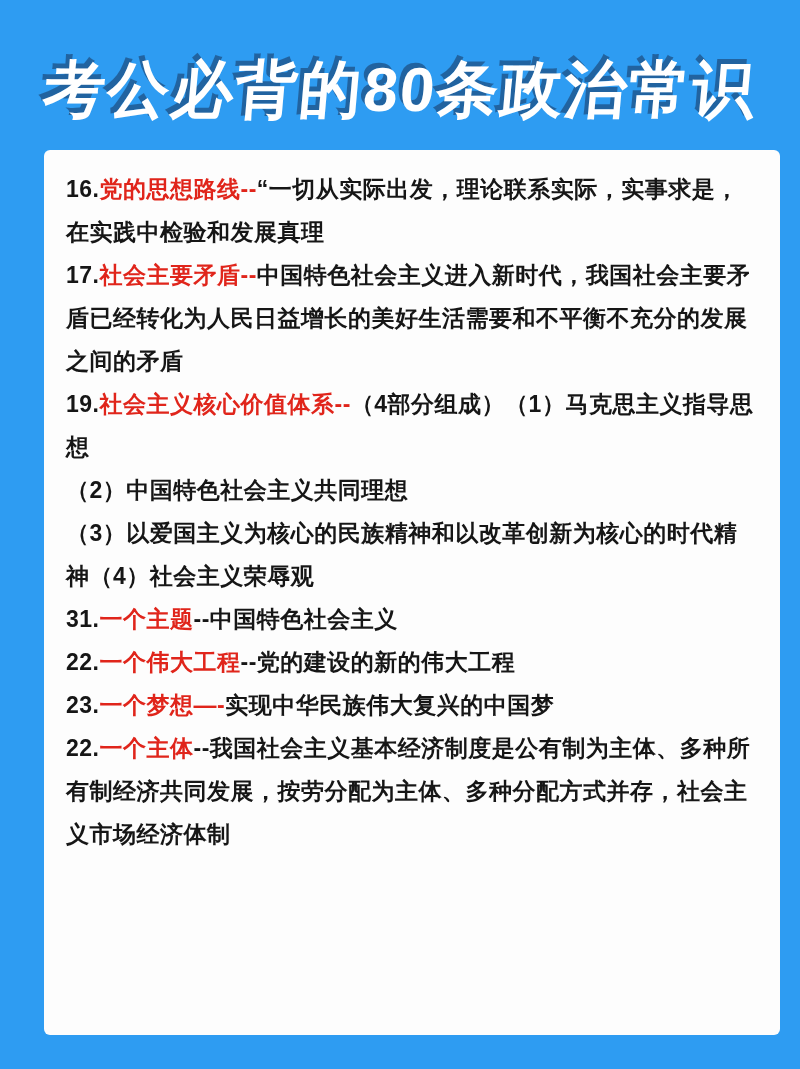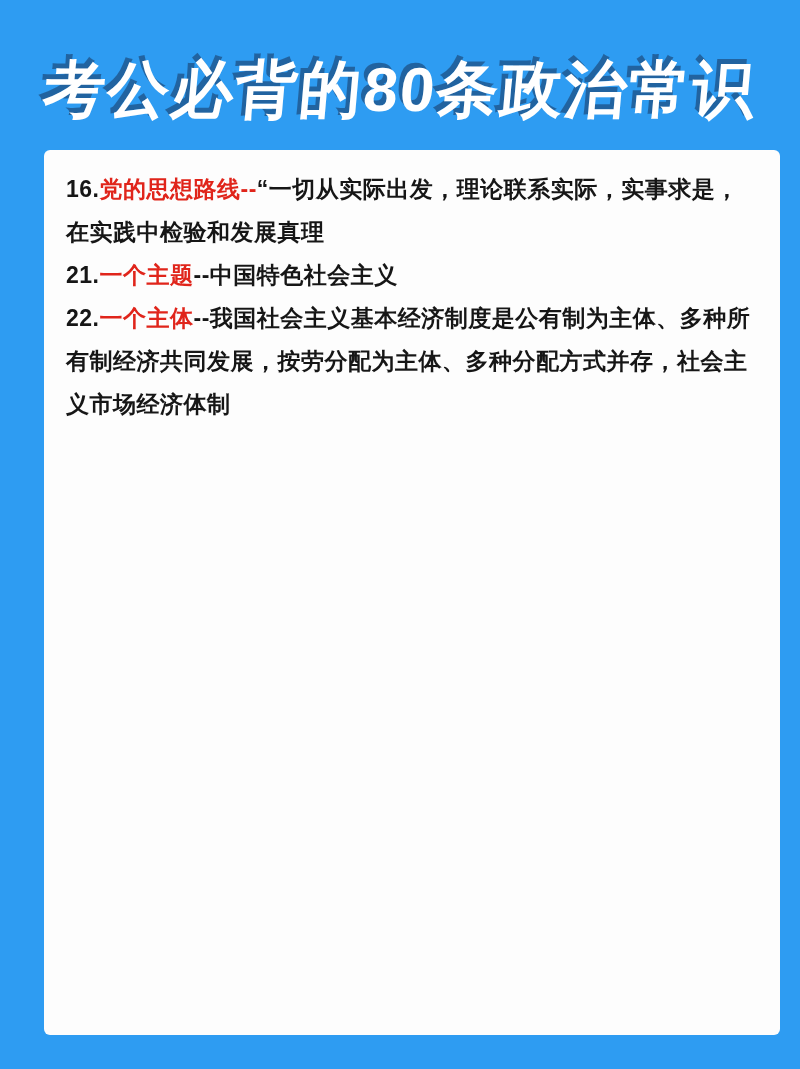--- a/index.html
+++ b/index.html
@@ -67,26 +67,32 @@
 </head>
 <body>
 
 <div class="poster">
   <h1 class="title">考公必背的80条政治常识</h1>
 
   <div class="card">
     <div id="items-container">
   <p class="item"><span class="num">16.</span><span class="term">党的思想路线--</span><span class="sep"></span><span class="body">“一切从实际出发，理论联系实际，实事求是，在实践中检验和发展真理</span></p>
 
+  <p class="item"><span class="num">17.</span><span class="term">社会主要矛盾--</span><span class="sep"></span><span class="body">中国特色社会主义进入新时代，我国社会主要矛盾已经转化为人民日益增长的美好生活需要和不平衡不充分的发展之间的矛盾</span></p>
 
 
+  <p class="item"><span class="num">19.</span><span class="term">社会主义核心价值体系--</span><span class="sep"></span><span class="body">（4部分组成）（1）马克思主义指导思想
+（2）中国特色社会主义共同理想
+（3）以爱国主义为核心的民族精神和以改革创新为核心的时代精神（4）社会主义荣辱观</span></p>
 
 
-  <p class="item"><span class="num">21.</span><span class="term">一个主题</span><span class="sep">--</span><span class="body">中国特色社会主义</span></p>
+  <p class="item"><span class="num">31.</span><span class="term">一个主题</span><span class="sep">--</span><span class="body">中国特色社会主义</span></p>
 
+  <p class="item"><span class="num">22.</span><span class="term">一个伟大工程</span><span class="sep">--</span><span class="body">党的建设的新的伟大工程</span></p>
 
+  <p class="item"><span class="num">23.</span><span class="term">一个梦想—-</span><span class="sep"></span><span class="body">实现中华民族伟大复兴的中国梦</span></p>
 
 
   <p class="item"><span class="num">22.</span><span class="term">一个主体</span><span class="sep">--</span><span class="body">我国社会主义基本经济制度是公有制为主体、多种所有制经济共同发展，按劳分配为主体、多种分配方式并存，社会主义市场经济体制</span></p>
 
 </div>
   </div>
 </div>
 
 </body></html>

